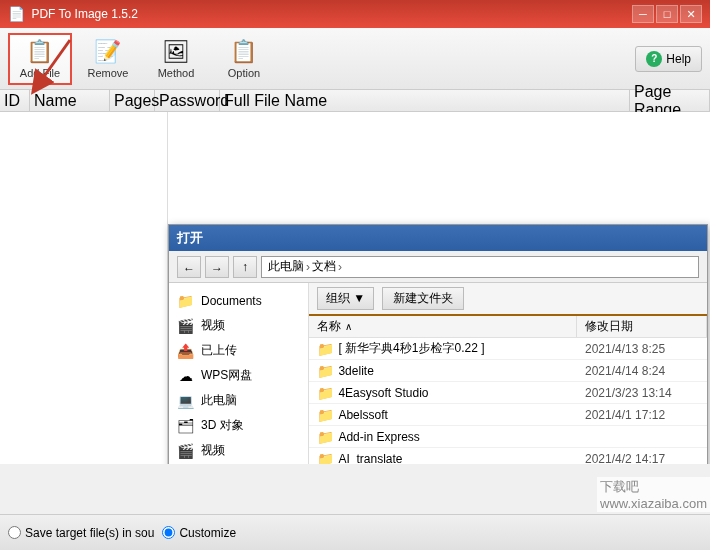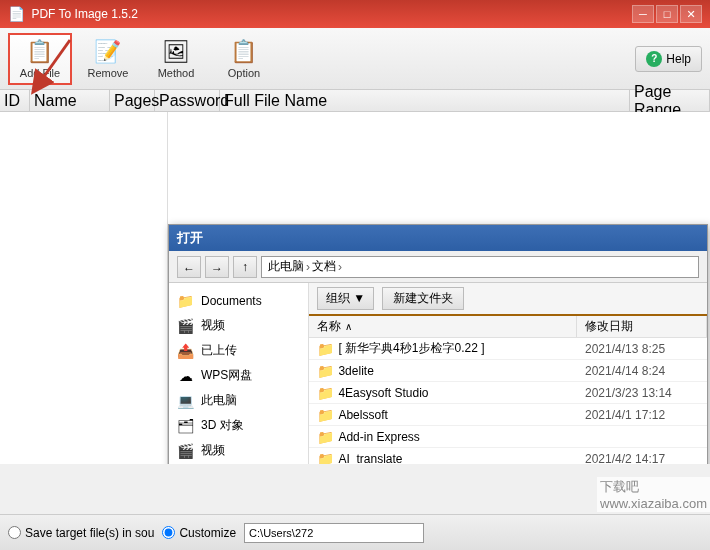--- a/index.html
+++ b/index.html
@@ -447,21 +447,20 @@
 
   <div class="status-bar">
     <div class="radio-group">
       <input type="radio" name="save-option" style="">
       <label>Save target file(s) in sou</label>
     </div>
     <div class="radio-group">
       <input type="radio" name="save-option" checked="" style="">
       <label>Customize</label>
     </div>
-    <input type="text" class="path-input" value="C:\Users\272" style="">
   </div>
 
   <div class="watermark">
     <div>下载吧</div>
     <div>www.xiazaiba.com</div>
   </div>
 
 </div>
 
 </body></html>

